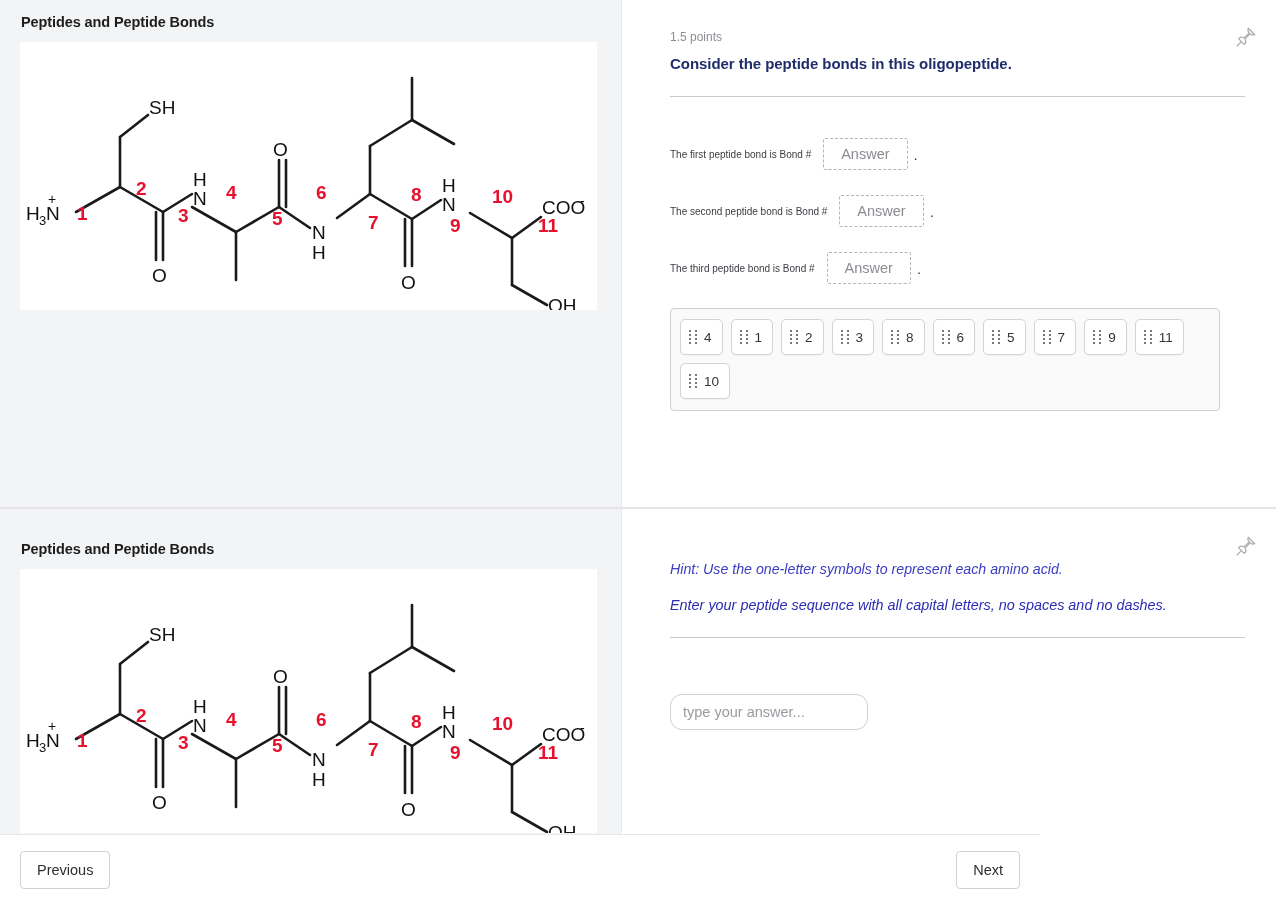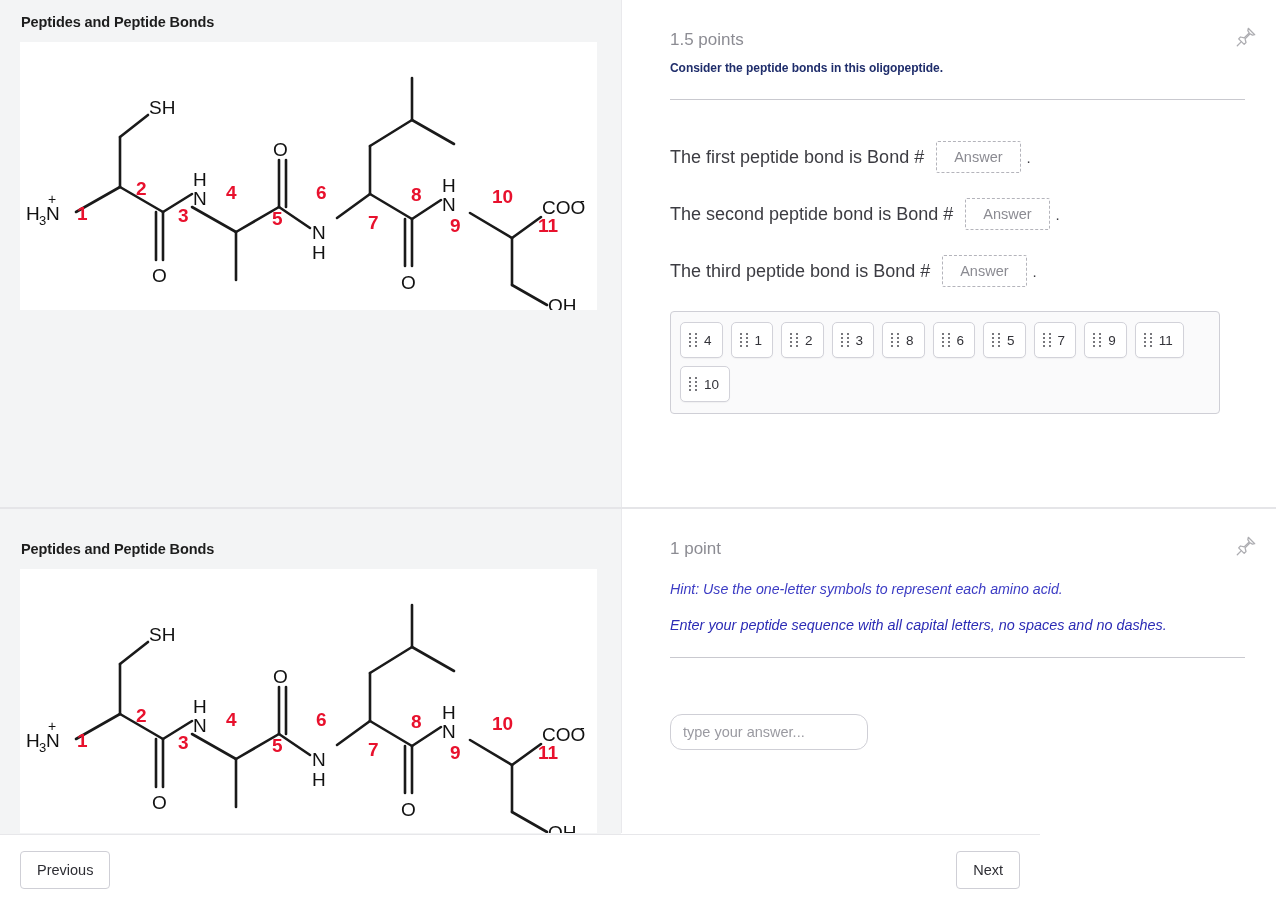--- a/index.html
+++ b/index.html
@@ -39,24 +39,24 @@
 
   .rightpane {
     flex: 1 1 auto;
     background: #fff;
     padding: 30px 34px 10px 48px;
     position: relative;
     border-left: 1px solid #e9e9ec;
   }
 
   .points {
-    font-size: 17px; color: #8c8c93; margin: 0 0 11px 0;
+    font-size: 12px; color: #8c8c93; margin: 0 0 11px 0;
   }
   .prompt-bold {
-    font-size: 12px; font-weight: bold; color: #1f2d6b;
+    font-size: 15px; font-weight: bold; color: #1f2d6b;
     margin: 0 0 0 0; letter-spacing: -0.05px;
   }
   .prompt-plain {
     font-size: 15px; color: #4a4a4f; margin: 0; letter-spacing: -0.05px;
   }
   .hint-italic {
     font-size: 14.2px; font-style: italic; color: #3b3bc4;
     margin: 22px 0 0 0;
   }
   .hint-bold-italic {
@@ -69,21 +69,21 @@
   }
 
   .pin {
     position: absolute; right: 22px; top: 26px;
     width: 22px; height: 22px; opacity: 0.55;
   }
 
   
   .fills { margin-top: 40px; }
   .fillrow { display: flex; align-items: center; margin-bottom: 23px; height: 34px; }
-  .fillrow .lbl { font-size: 18px; color: #3c3c42; }
+  .fillrow .lbl { font-size: 10px; color: #3c3c42; }
   .blank {
     display: inline-flex; align-items: center; justify-content: center;
     border: 1px dashed #b4b4bb;
     min-width: 70px; height: 32px; padding: 0 17px;
     margin: 0 6px 0 12px;
     font-size: 14.5px; color: #8b8b92; background: #fff;
     border-radius: 2px;
   }
   .period { font-size: 15px; color: #3c3c42; }
 
@@ -478,21 +478,20 @@
         </svg>
       </div>
     </div>
 
     <div class="rightpane">
       <svg class="pin" viewBox="0 0 24 24">
         <path d="M14.5 2.5 L21.5 9.5 L19 10 L16.5 8.5 L11 14 L12 18 L10 20 L4 14 L6 12 L10 13 L15.5 7.5 L14 5 Z" fill="none" stroke="#6b6b73" stroke-width="1.4" stroke-linejoin="round"></path>
         <path d="M7 17 L2.5 21.5" stroke="#6b6b73" stroke-width="1.4" stroke-linecap="round"></path>
       </svg>
 
-      <div class="points">1 point</div>
       <div class="hint-italic">Hint: Use the one-letter symbols to represent each amino acid.</div>
       <div class="hint-bold-italic">Enter your peptide sequence with all capital letters, no spaces and no dashes.</div>
       <hr class="hr">
 
       <input class="answer-input" type="text" placeholder="type your answer..." style="">
     </div>
   </div>
 
   <div class="foot-strip"></div>
 

